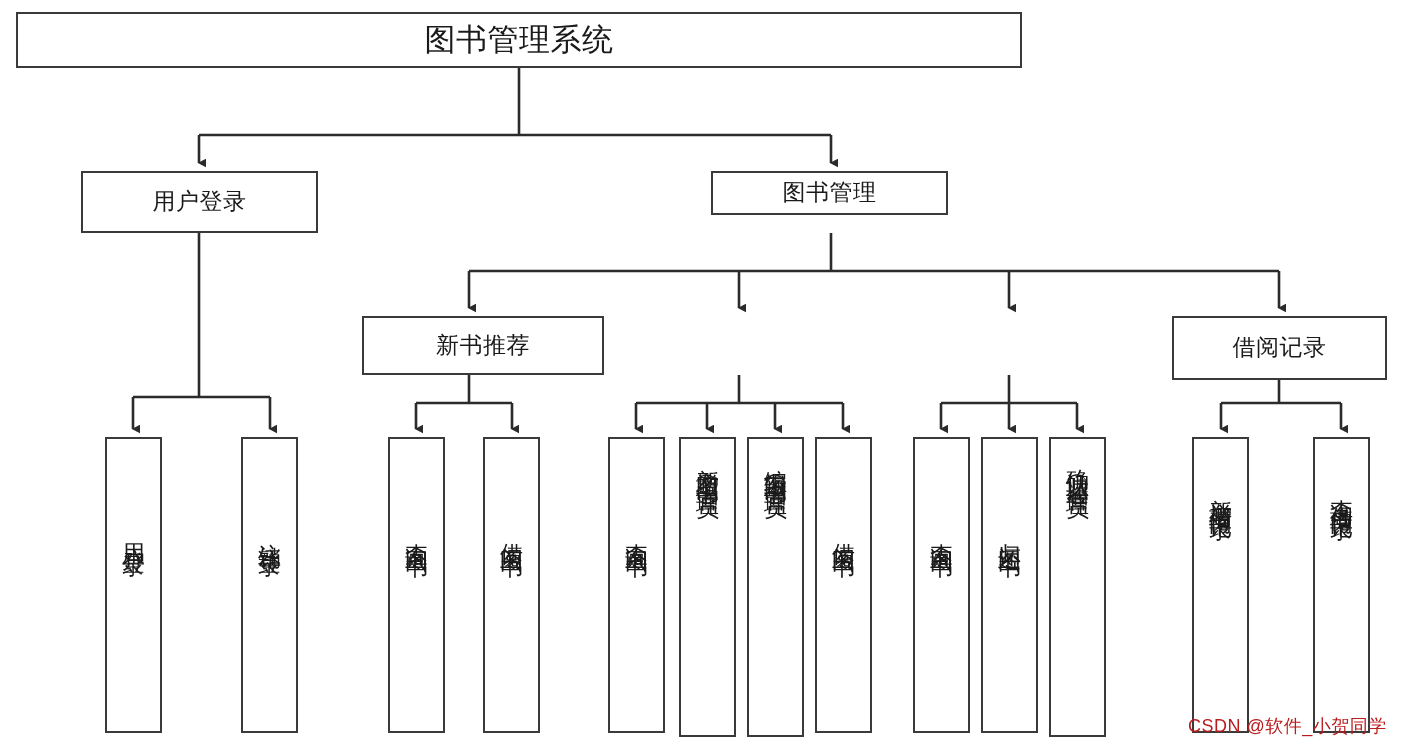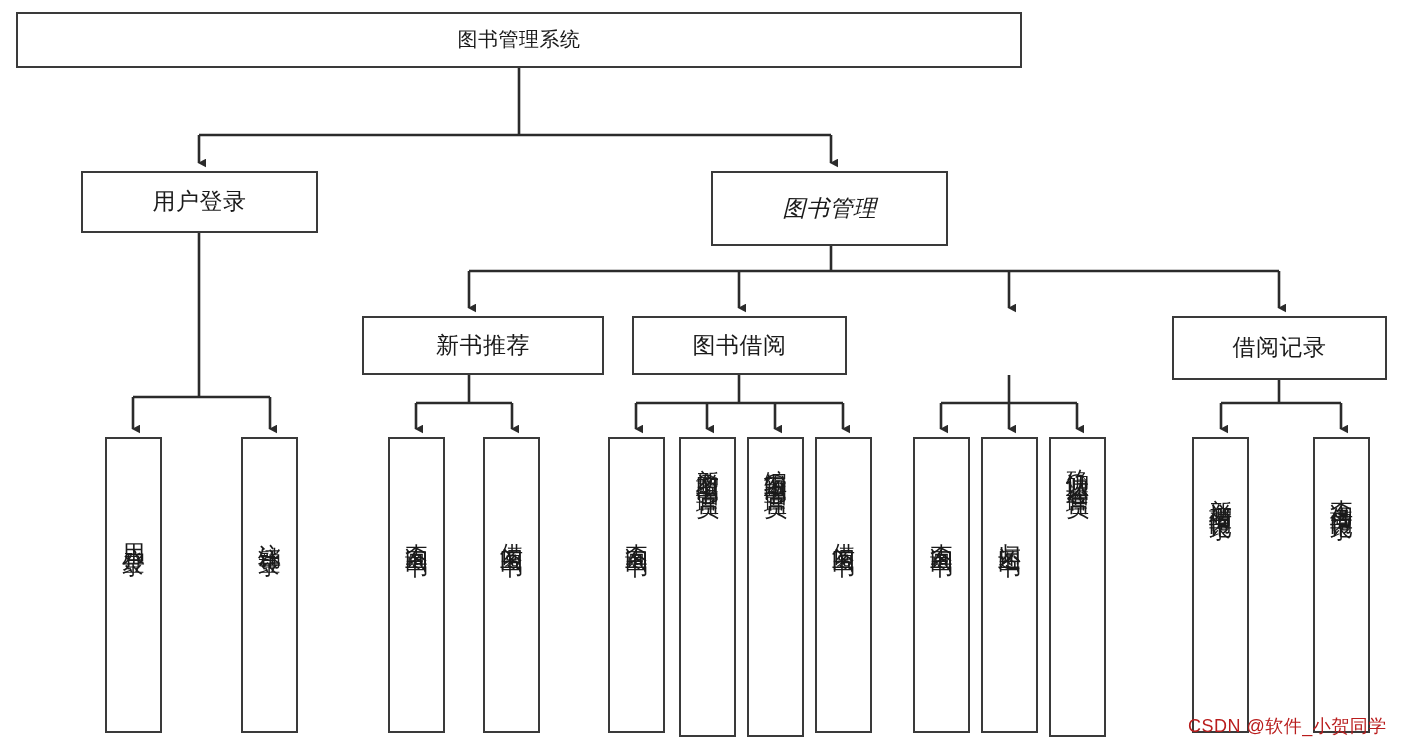--- a/index.html
+++ b/index.html
@@ -41,21 +41,21 @@
     text-align: center;
     line-height: 1.18;
     white-space: pre;
   }
   
   .node.horiz .label {
     font-size: 23px;
     letter-spacing: 0.5px;
   }
   .node.root .label {
-    font-size: 20px;
+    font-size: 31px;
   }
   
   .node.vert {
     align-items: flex-start;
     justify-content: center;
     padding-top: 8px;
   }
   .node.vert .label {
     writing-mode: vertical-rl;
     text-orientation: upright;
@@ -134,30 +134,27 @@
     </g>
   </svg>
 
   <div class="node horiz root" style="left:16px; top:12px; width:1006px; height:56px;">
     <span class="label">图书管理系统</span>
   </div>
 
   <div class="node horiz" style="left:81px; top:171px; width:237px; height:62px;">
     <span class="label">用户登录</span>
   </div>
-  <div class="node horiz" style="left:711px; top:171px; width:237px; height:75px;font-style:italic;">
+  <div class="node horiz" style="left:711px; top:171px; width:237px; height:44px;">
     <span class="label">图书管理</span>
   </div>
 
   <div class="node horiz" style="left:362px; top:316px; width:242px; height:59px;">
     <span class="label">新书推荐</span>
   </div>
-  <div class="node horiz" style="left:632px; top:316px; width:215px; height:59px;">
-    <span class="label">图书借阅</span>
-  </div>
   <div class="node horiz" style="left:1172px; top:316px; width:215px; height:64px;">
     <span class="label">借阅记录</span>
   </div>
 
   <div class="node vert mid" style="left:105px; top:437px; width:57px; height:296px;">
     <span class="label">用户登录</span>
   </div>
   <div class="node vert mid" style="left:241px; top:437px; width:57px; height:296px;">
     <span class="label">注销登录</span>
   </div>

